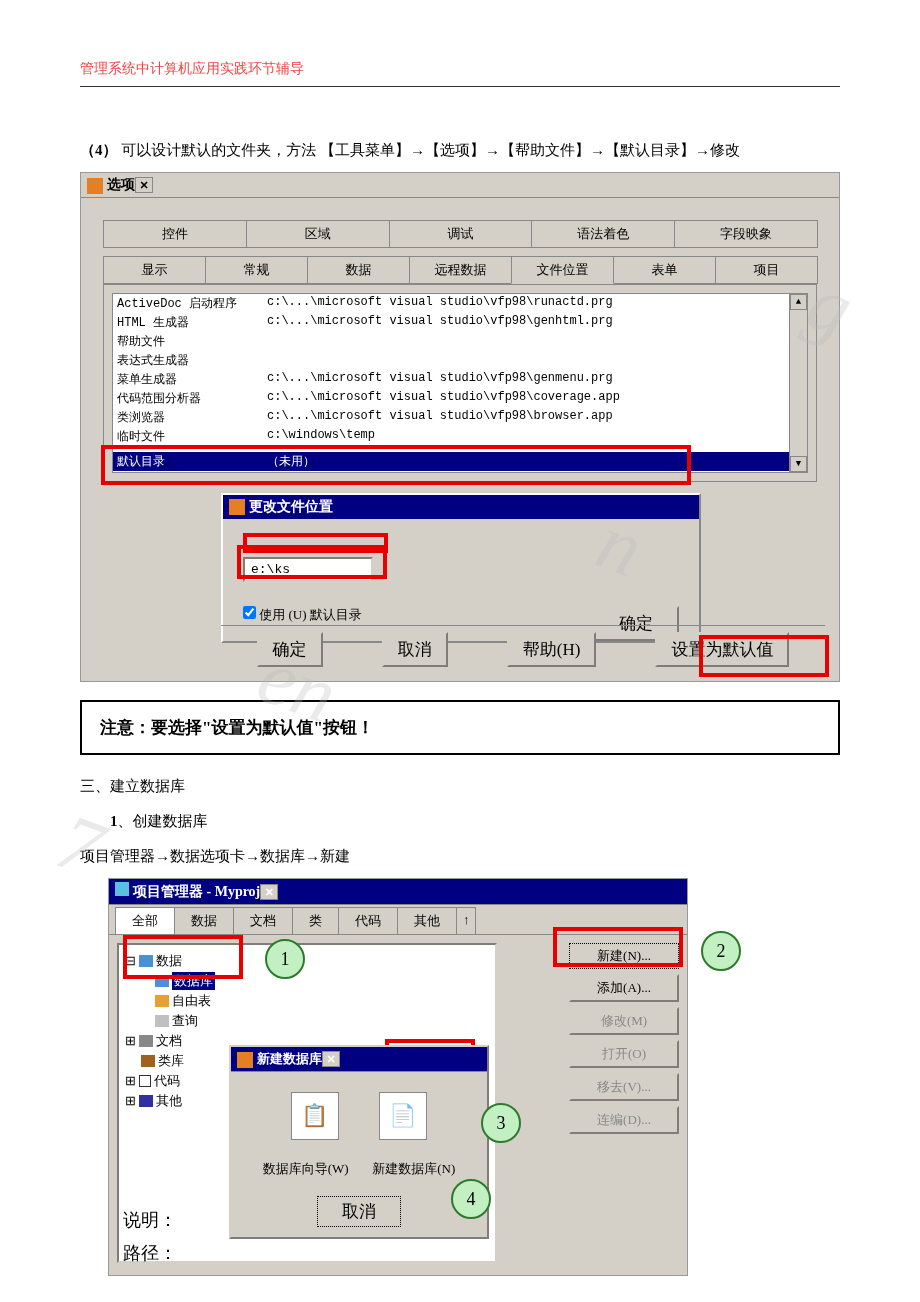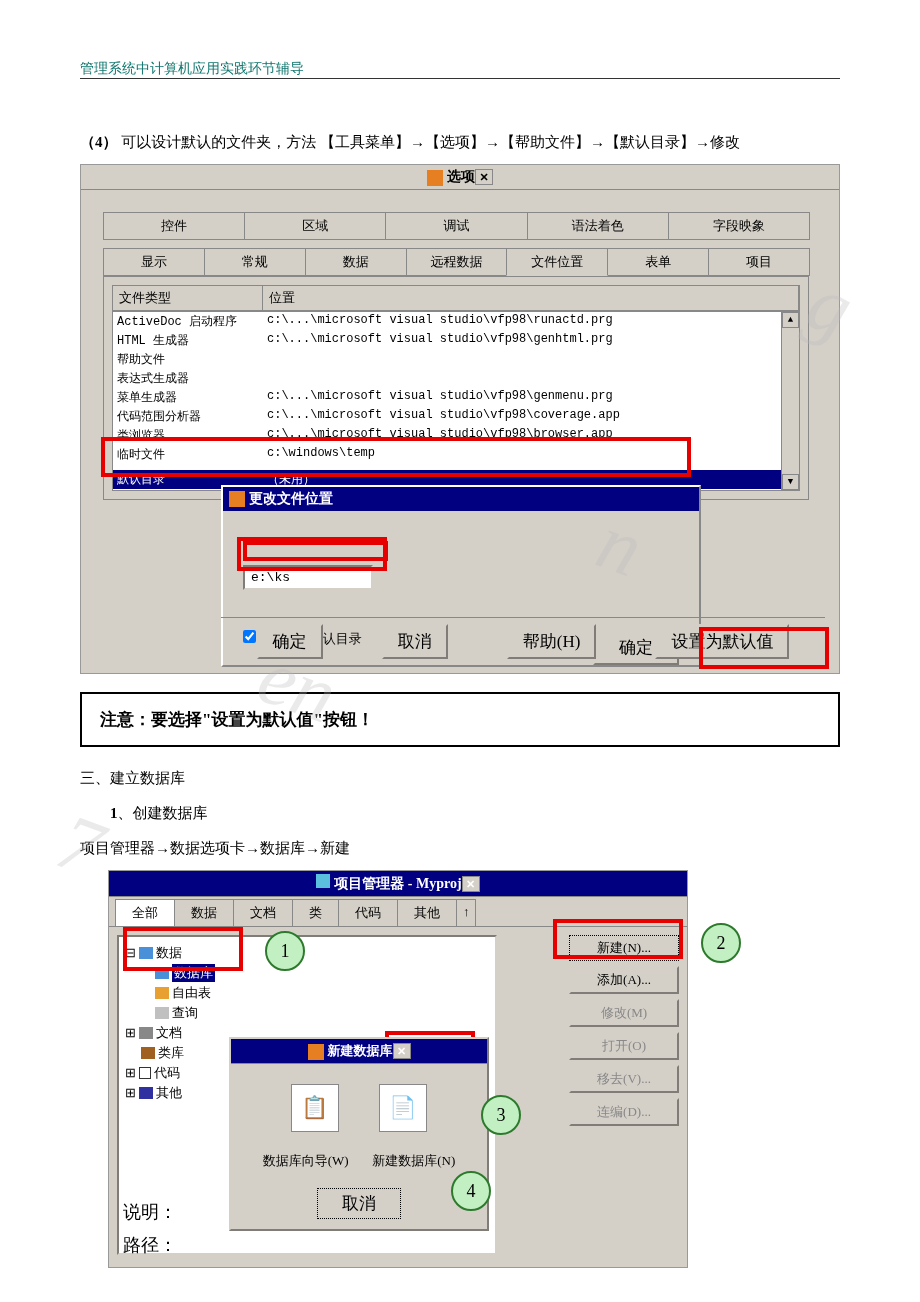--- a/index.html
+++ b/index.html
@@ -1,20 +1,20 @@
 <!DOCTYPE html>
 <html><head>
 <meta charset="utf-8">
 <style>
 *{box-sizing:border-box;margin:0;padding:0}
 body{background:#fff;font-family:"SimSun","宋体",serif;width:920px;position:relative;padding:60px 80px}
-.header{font-size:14px;color:#0f766e;border-bottom:1px solid #333;margin-bottom:50px}
+.header{font-size:14px;color:#ef4444;border-bottom:1px solid #333;padding-bottom:8px;margin-bottom:50px}
 .para{font-size:15px;line-height:1.8;margin-bottom:8px}
 .screenshot{position:relative;border:1px solid #999;margin:8px 0 15px 0;background:#d4d0c8}
-.titlebar{background:#d4d0c8;padding:3px 6px;display:flex;align-items:center;justify-content:center;border-bottom:1px solid #888;font-size:14px;font-weight:bold}
+.titlebar{background:#d4d0c8;padding:3px 6px;display:flex;align-items:center;justify-content:flex-start;border-bottom:1px solid #888;font-size:14px;font-weight:bold}
 .fox-icon{display:inline-block;width:16px;height:16px;background:#e67e22;margin-right:4px;vertical-align:middle}
 .close-x{border:1px solid #888;background:#d4d0c8;width:18px;height:16px;font-size:11px;text-align:center;line-height:14px;font-family:sans-serif;cursor:pointer}
 .tabs-row{display:flex;padding:8px 8px 0 8px;gap:0}
 .tab{border:1px solid #888;background:#d4d0c8;padding:4px 0;font-size:13px;text-align:center;flex:1;cursor:pointer;margin-right:-1px}
 .tab.active{background:#d4d0c8;border-bottom:1px solid #d4d0c8;z-index:1;font-weight:normal}
 .options-content{margin:0 8px;border:1px solid #888;background:#d4d0c8;padding:8px}
 .col-headers{display:flex;background:#d4d0c8;border:1px solid #888;font-size:13px}
 .col-h{padding:3px 6px;border-right:1px solid #888}
 .col-h1{width:150px}
 .col-h2{flex:1}
@@ -58,42 +58,38 @@
 <p class="para">
   <b>（4）</b>
   <span>可以设计默认的文件夹，方法  【工具菜单】→【选项】→【帮助文件】→【默认目录】→修改</span>
 </p>
 
 <div class="screenshot" style="height:510px;position:relative">
   <div class="titlebar">
     <span><span class="fox-icon"></span><span>选项</span></span>
     <span class="close-x">✕</span>
   </div>
-  <div style="padding:14px 22px 0 14px">
+  <div style="padding:14px 14px 0 14px">
     <div class="tabs-row">
       <div class="tab">控件</div>
       <div class="tab">区域</div>
       <div class="tab">调试</div>
       <div class="tab">语法着色</div>
       <div class="tab">字段映象</div>
     </div>
     <div class="tabs-row">
       <div class="tab">显示</div>
       <div class="tab">常规</div>
       <div class="tab">数据</div>
       <div class="tab">远程数据</div>
       <div class="tab active">文件位置</div>
       <div class="tab">表单</div>
       <div class="tab">项目</div>
     </div>
     <div class="options-content">
-      <div class="col-headers">
-        <div class="col-h col-h1">文件类型</div>
-        <div class="col-h col-h2">位置</div>
-      </div>
       <div class="list-area">
         <div class="list-row">
             <span class="lr-c1">ActiveDoc 启动程序</span>
             <span>c:\...\microsoft visual studio\vfp98\runactd.prg</span>
           </div>
         <div class="list-row">
             <span class="lr-c1">HTML 生成器</span>
             <span>c:\...\microsoft visual studio\vfp98\genhtml.prg</span>
           </div>
         <div class="list-row">
@@ -134,21 +130,21 @@
       </div>
     </div>
   </div>
   <div class="red-box" style="left:20px;top:272px;width:590px;height:40px"></div>
 
   <div class="sub-dialog" style="left:140px;top:320px;width:480px">
     <div class="sub-title">
         <span class="fox-icon"></span>
         <span>更改文件位置</span>
       </div>
-    <div style="padding:30px 20px">
+    <div style="padding:14px 20px">
       <div class="red-box" style="position:relative;width:145px;height:20px;margin-bottom:4px"></div>
       <span class="input-field">e:\ks</span>
     </div>
     <div class="checkbox-row">
       <input type="checkbox" checked="" style=""> <span>使用 (U) 默认目录</span>
       <span class="btn" style="float:right;padding:4px 24px">确定</span>
     </div>
   </div>
   <div class="red-box" style="left:156px;top:372px;width:150px;height:34px"></div>
 

